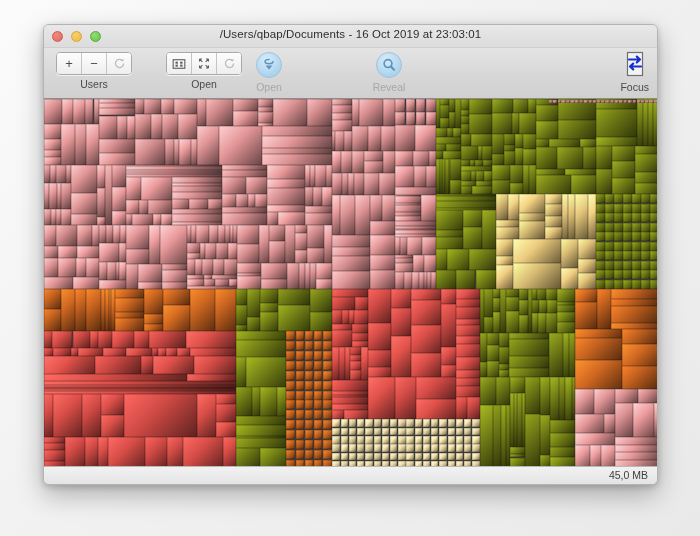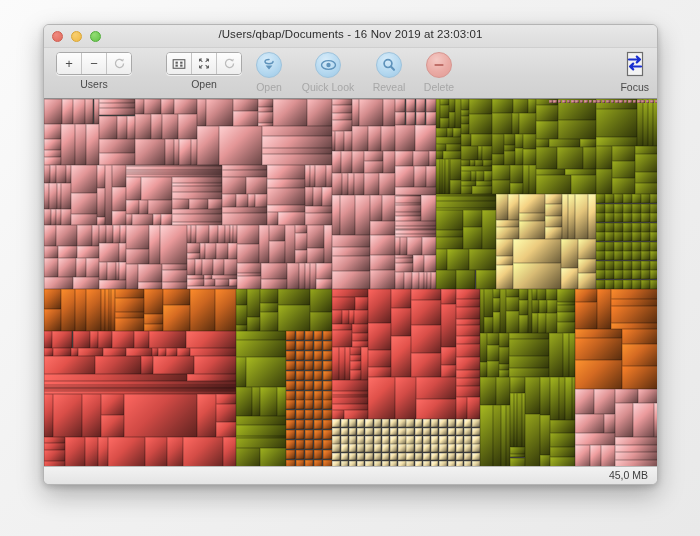--- a/index.html
+++ b/index.html
@@ -157,21 +157,21 @@
 <body>
 
 <div id="window">
 
   <div id="titlebar">
     <div id="traffic">
       <div class="light close"></div>
       <div class="light min"></div>
       <div class="light zoom"></div>
     </div>
-    <div id="title-text">/Users/qbap/Documents - 16 Nov 2019 at 23:03:01</div>
+    <div id="title-text">/Users/qbap/Documents - 16 Oct 2019 at 23:03:01</div>
   </div>
 
   <div id="toolbar">
 
     <div class="tb-group" style="left:12px;">
       <div class="seg">
         <div class="btn">
           <span>+</span>
         </div>
         <div class="btn">
@@ -221,48 +221,31 @@
     <div class="round-group" style="left:202px; width:46px;">
       <div class="circ blue">
         <svg width="16" height="16" viewBox="0 0 16 16">
           <path d="M8 2.4 c-2.4 0-4 1-4 2.2 0 1.2 1.6 2.2 4 2.2 s4-1 4-2.2" fill="none" stroke="#5f93bb" stroke-width="1.5" stroke-linecap="round"></path>
           <path d="M4.6 8.4 L8 12.4 L11.4 8.4 Z" fill="#5f93bb"></path>
         </svg>
       </div>
       <div class="tb-label dim">Open</div>
     </div>
 
-    <div class="round-group" style="left:253px; width:62px;">
-      <div class="circ blue">
-        <svg width="17" height="14" viewBox="0 0 18 14">
-          <ellipse cx="9" cy="7" rx="7.4" ry="4.6" fill="none" stroke="#5f93bb" stroke-width="1.5"></ellipse>
-          <circle cx="9" cy="7" r="2.3" fill="#5f93bb"></circle>
-        </svg>
-      </div>
-      <div class="tb-label dim">Quick Look</div>
-    </div>
 
     <div class="round-group" style="left:320px; width:50px;">
       <div class="circ blue">
         <svg width="16" height="16" viewBox="0 0 16 16">
           <circle cx="7" cy="6.6" r="3.9" fill="none" stroke="#5f93bb" stroke-width="1.7"></circle>
           <path d="M9.9 9.6 L13 12.8" stroke="#5f93bb" stroke-width="2.1" stroke-linecap="round"></path>
         </svg>
       </div>
       <div class="tb-label dim">Reveal</div>
     </div>
 
-    <div class="round-group" style="left:372px; width:46px;">
-      <div class="circ red">
-        <svg width="16" height="16" viewBox="0 0 16 16">
-          <rect x="3.4" y="7" width="9.2" height="2.1" rx="1" fill="#c06f69"></rect>
-        </svg>
-      </div>
-      <div class="tb-label dim">Delete</div>
-    </div>
 
 
     <div id="drawer-group">
       <div id="drawer-glyph">
         <svg width="26" height="27" viewBox="0 0 26 27">
           <rect x="5.5" y="1.5" width="15" height="23" fill="#f3f3f3" stroke="#6d6d6d" stroke-width="1.2"></rect>
           <path d="M7 8.5 H18 M18 8.5 L14.8 5.6 M18 8.5 L14.8 11.4" stroke="#1a2fd0" stroke-width="2.2" fill="none" stroke-linecap="round" stroke-linejoin="round"></path>
           <path d="M19 15.5 H8 M8 15.5 L11.2 12.6 M8 15.5 L11.2 18.4" stroke="#1a2fd0" stroke-width="2.2" fill="none" stroke-linecap="round" stroke-linejoin="round"></path>
         </svg>
       </div>

